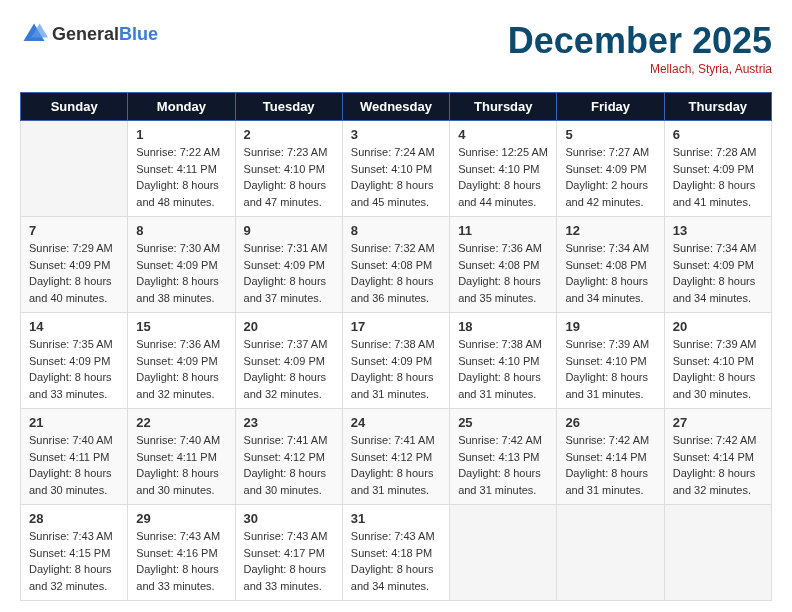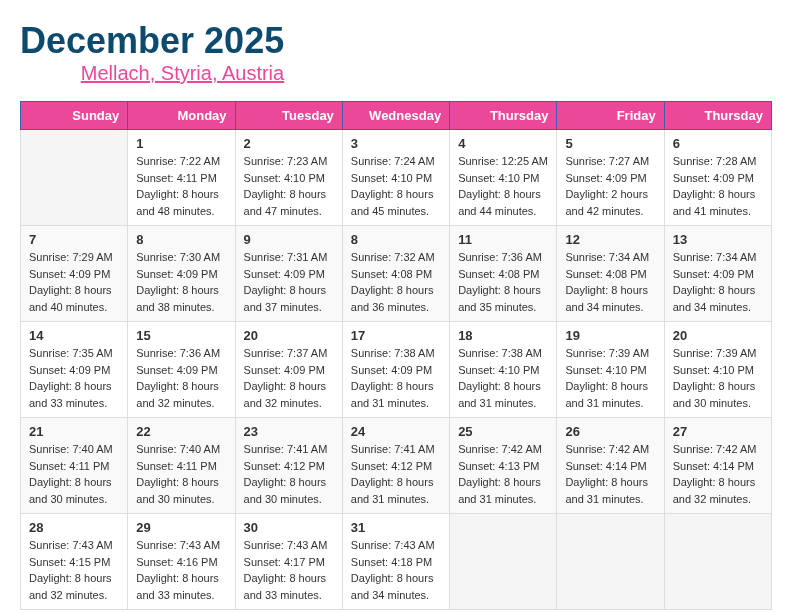--- a/index.html
+++ b/index.html
@@ -37,33 +37,32 @@
     }
     .title-section {
       text-align: right;
     }
     .month-title {
       font-size: 36px;
       font-weight: bold;
       color: #0c4a6e;
     }
     .location {
-      font-size: 20px;
-      color: #ec4899;
-      text-decoration: underline;
+      font-size: 12px;
+      color: #b91c1c;
     }
     .calendar {
       width: 100%;
       border-collapse: collapse;
       border: 1px solid #ccc;
     }
     .calendar th {
-      background-color: #ec4899;
+      background-color: #0f172a;
       color: white;
-      text-align: right;
+      text-align: center;
       padding: 6px 8px;
       font-size: 13px;
       font-weight: bold;
       border: 1px solid #3a62b0;
     }
     .calendar td {
       vertical-align: top;
       padding: 6px 8px;
       border: 1px solid #ddd;
       width: 107px;
@@ -85,20 +84,29 @@
       margin-bottom: 2px;
     }
     .day-info {
       line-height: 1.5;
     }
   </style>
 </head>
 <body>
 
 <div class="header">
+  <div class="logo">
+    <svg class="logo-icon" viewBox="0 0 40 40">
+      <polygon points="20,5 35,30 5,30" fill="#3a7bd5"></polygon>
+      <polygon points="28,5 40,25 16,25" fill="#5a9be8" opacity="0.7"></polygon>
+    </svg>
+    <div>
+      <span class="logo-text-general">General</span><span class="logo-text-blue">Blue</span>
+    </div>
+  </div>
   <div class="title-section">
     <div class="month-title">December 2025</div>
     <div class="location">Mellach, Styria, Austria</div>
   </div>
 </div>
 
 <table class="calendar">
   <thead>
     <tr>
     <th>Sunday</th>

